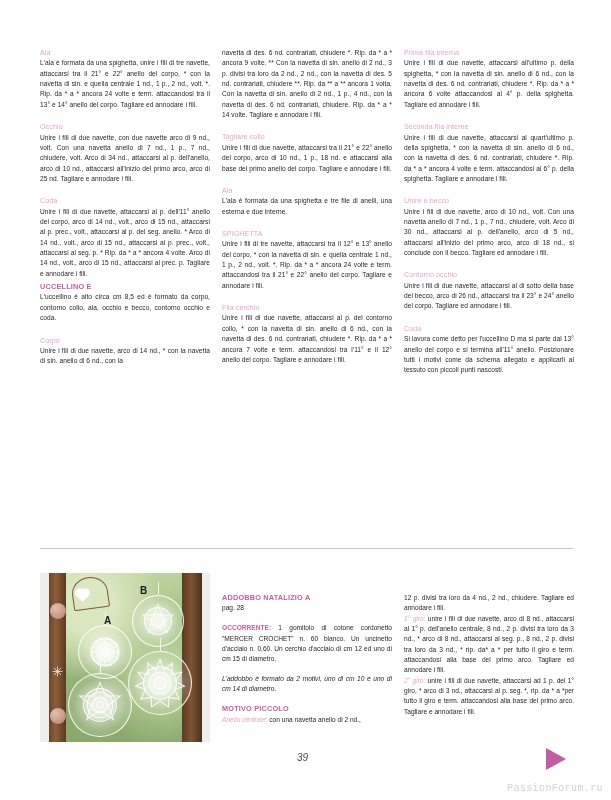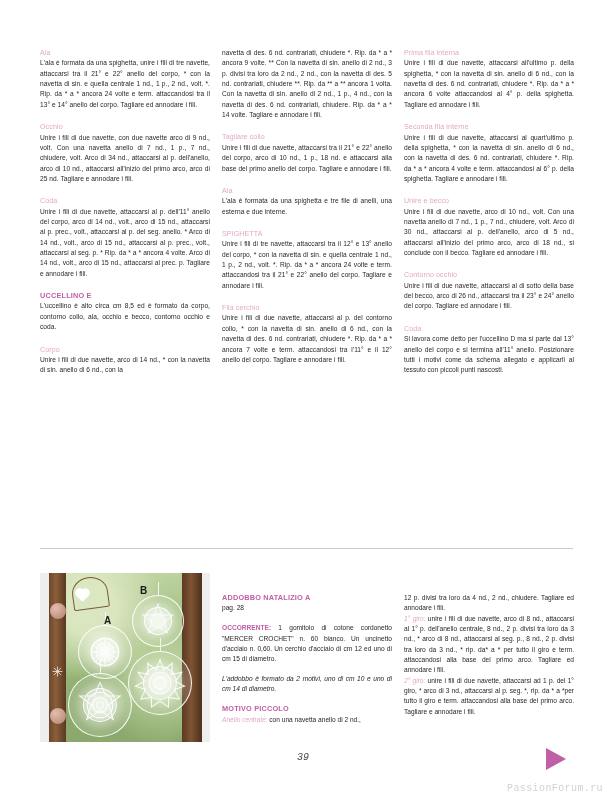--- a/index.html
+++ b/index.html
@@ -57,21 +57,21 @@
   h4.sub.gap { margin-top: 12px; }
 
   h3.main {
     margin: 0;
     font-size: 7.3px;
     line-height: 10.4px;
     font-weight: bold;
     color: #c05fa5;
     letter-spacing: 0.2px;
   }
-  h3.main.gap { margin-top: 12px; }
+  h3.main.gap { margin-top: 3px; }
 
   .spacer { height: 9.5px; }
 
   
   .divider {
     position: absolute;
     left: 40px;
     top: 548px;
     width: 533px;
     height: 1px;
@@ -211,21 +211,21 @@
     color: #c05fa5;
     letter-spacing: 0.2px;
   }
   .pag { font-size: 6.6px; line-height: 10.4px; }
 
   
   .page-number {
     position: absolute;
     left: 297px;
     top: 752px;
-    font-family: Liberation Mono, monospace;
+    font-family: Liberation Sans, sans-serif;
     font-style: italic;
     font-size: 10px;
     color: #4a4a4a;
   }
   .next-arrow {
     position: absolute;
     left: 546px;
     top: 748px;
     width: 0; height: 0;
     border-left: 20px solid #c05fa5;

